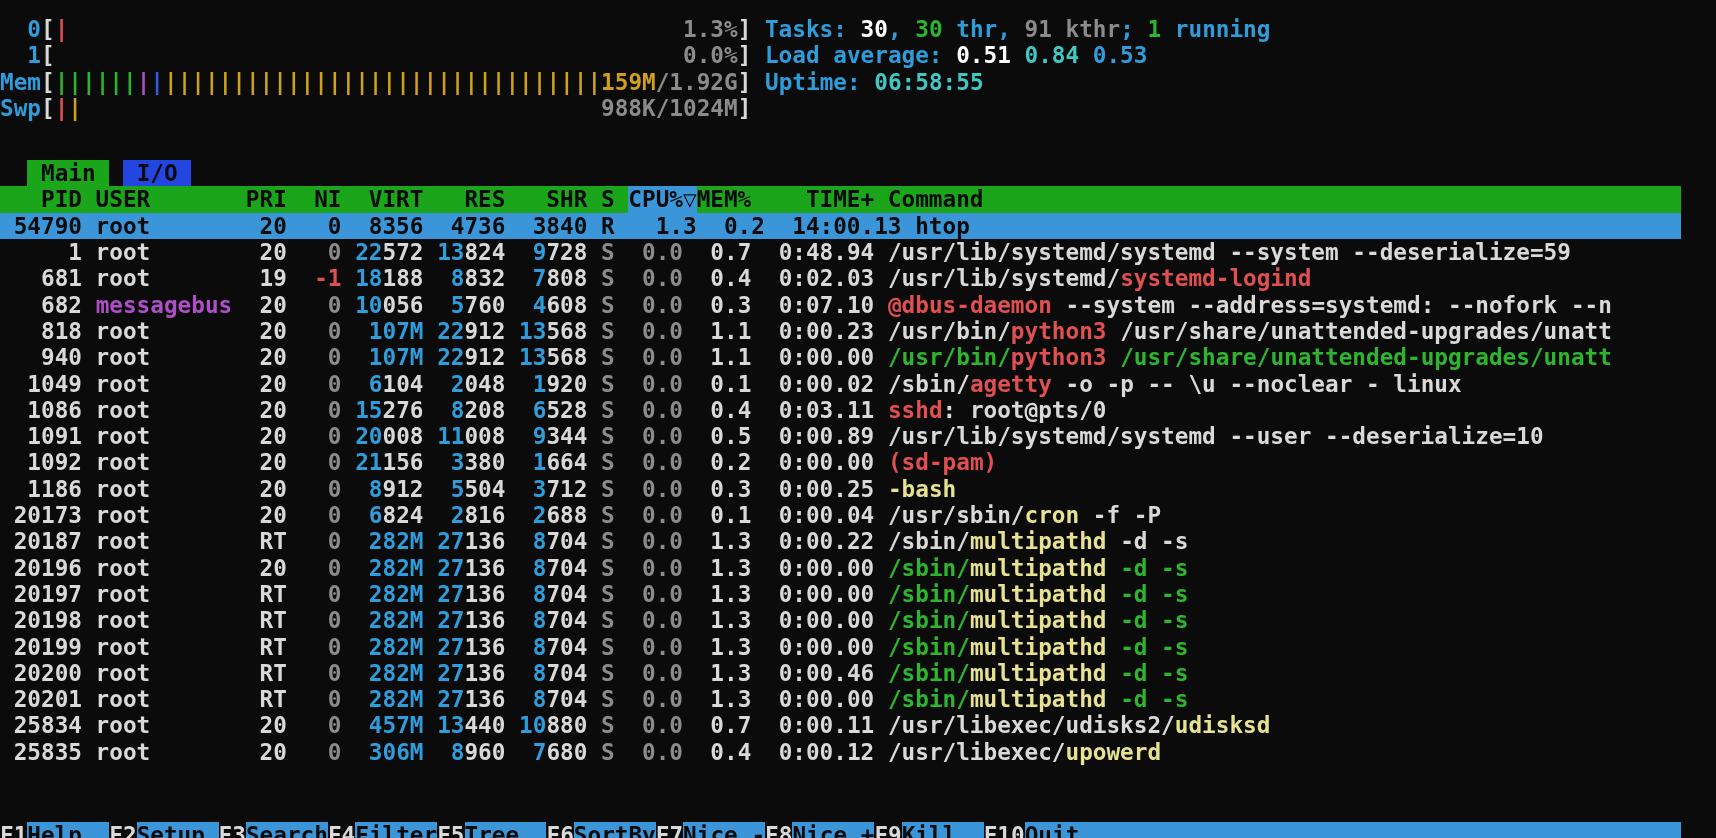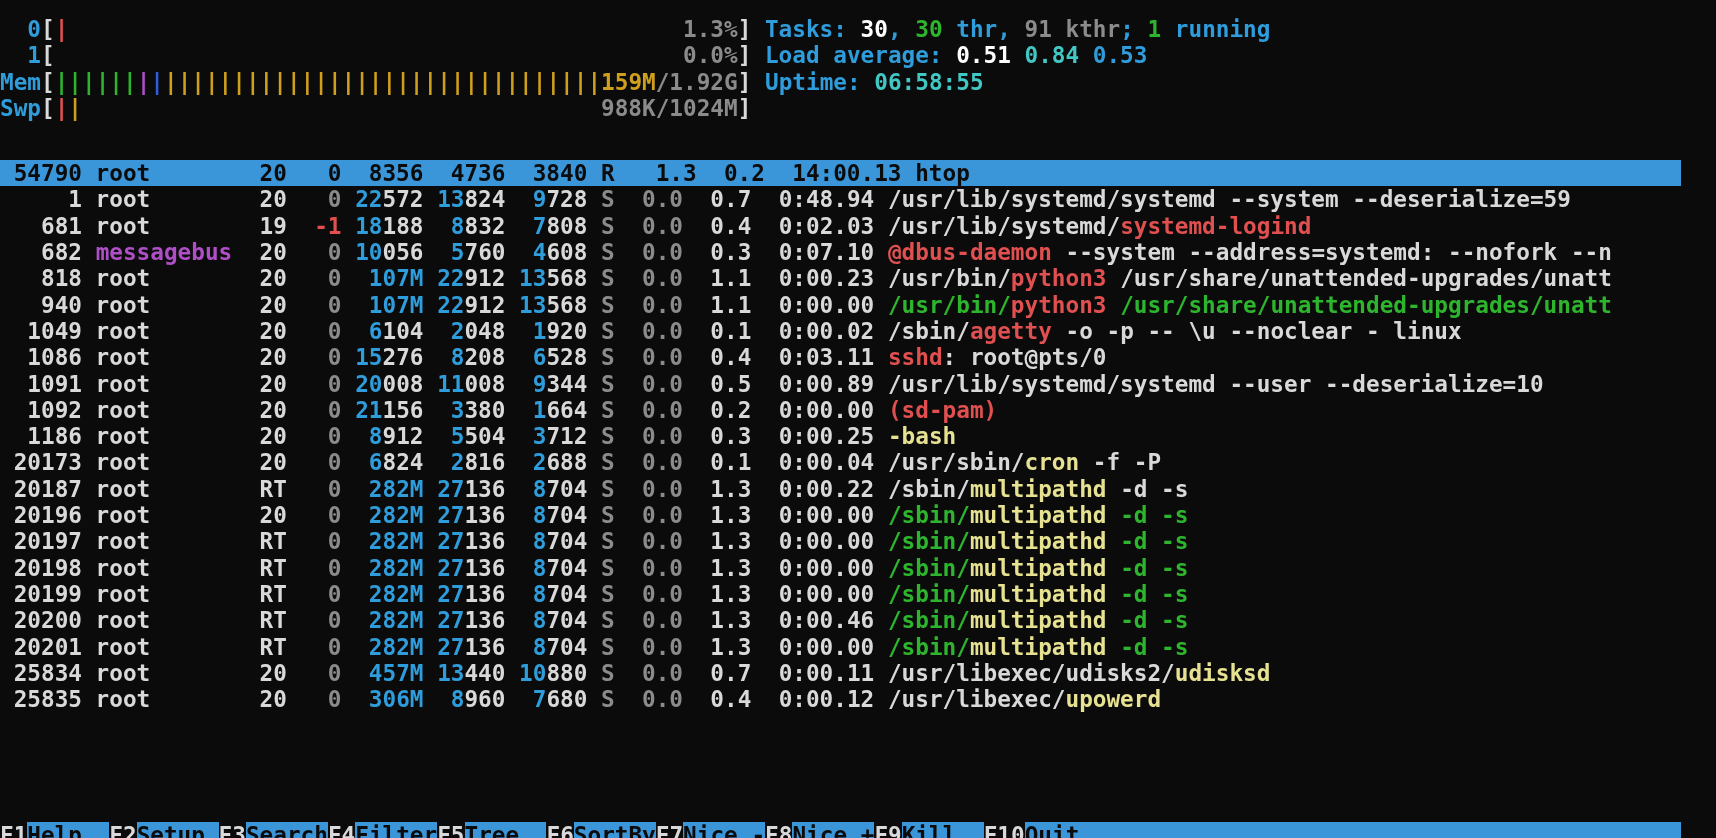--- a/index.html
+++ b/index.html
@@ -12,20 +12,22 @@
 </style>
 </head>
 <body>
 
 <div id="screen">
     <div class="line"><span style="color: rgb(47, 157, 219);">  0</span><span style="color: rgb(217, 217, 217);">[</span><span style="color: rgb(224, 80, 80);">|</span><span style="color: rgb(217, 217, 217);">                                             </span><span style="color: rgb(139, 139, 139);">1.3%</span><span style="color: rgb(217, 217, 217);">] </span><span style="color: rgb(47, 157, 219);">Tasks: </span><span style="color: rgb(255, 255, 255);">30</span><span style="color: rgb(47, 157, 219);">, </span><span style="color: rgb(46, 181, 46);">30</span><span style="color: rgb(47, 157, 219);"> thr, </span><span style="color: rgb(139, 139, 139);">91 kthr</span><span style="color: rgb(47, 157, 219);">; </span><span style="color: rgb(46, 181, 46);">1</span><span style="color: rgb(47, 157, 219);"> running</span></div>
     <div class="line"><span style="color: rgb(47, 157, 219);">  1</span><span style="color: rgb(217, 217, 217);">[</span><span style="color: rgb(217, 217, 217);">                                              </span><span style="color: rgb(139, 139, 139);">0.0%</span><span style="color: rgb(217, 217, 217);">] </span><span style="color: rgb(47, 157, 219);">Load average: </span><span style="color: rgb(255, 255, 255);">0.51 </span><span style="color: rgb(65, 200, 196);">0.84 </span><span style="color: rgb(47, 157, 219);">0.53</span></div>
     <div class="line"><span style="color: rgb(47, 157, 219);">Mem</span><span style="color: rgb(217, 217, 217);">[</span><span style="color: rgb(46, 181, 46);">||||||</span><span style="color: rgb(175, 79, 200);">|</span><span style="color: rgb(45, 93, 226);">|</span><span style="color: rgb(207, 160, 29);">||||||||||||||||||||||||||||||||</span><span style="color: rgb(207, 160, 29);">159M</span><span style="color: rgb(139, 139, 139);">/1.92G</span><span style="color: rgb(217, 217, 217);">] </span><span style="color: rgb(47, 157, 219);">Uptime: </span><span style="color: rgb(65, 200, 196);">06:58:55</span></div>
     <div class="line"><span style="color: rgb(47, 157, 219);">Swp</span><span style="color: rgb(217, 217, 217);">[</span><span style="color: rgb(224, 80, 80);">|</span><span style="color: rgb(207, 160, 29);">|</span><span style="color: rgb(217, 217, 217);">                                      </span><span style="color: rgb(139, 139, 139);">988K/1024M</span><span style="color: rgb(217, 217, 217);">]</span></div>
     <div class="line spacer"></div>
+    <div class="line"><span style="color: rgb(217, 217, 217);">  </span><span style="color: rgb(11, 11, 11); background: rgb(26, 165, 26);"> Main </span><span style="color: rgb(217, 217, 217);"> </span><span style="color: rgb(11, 11, 11); background: rgb(35, 69, 224);"> I/O </span></div>
+    <div class="line" style="background: rgb(26, 165, 26);"><span style="color: rgb(11, 11, 11);">   PID USER       PRI  NI  VIRT   RES   SHR S </span><span style="color: rgb(11, 11, 11); background: rgb(59, 150, 217);">CPU%▽</span><span style="color: rgb(11, 11, 11);">MEM%    TIME+ Command</span></div>
     <div class="line" style="background: rgb(59, 150, 217);"><span style="color: rgb(11, 11, 11);"> 54790 root        20   0  8356  4736  3840 R   1.3  0.2  14:00.13 htop</span></div>
     <div class="line"><span style="color: rgb(217, 217, 217);">     1 root        20</span><span style="color: rgb(139, 139, 139);">   0</span><span style="color: rgb(217, 217, 217);"> </span><span style="color: rgb(47, 157, 219);">22</span><span style="color: rgb(217, 217, 217);">572 </span><span style="color: rgb(47, 157, 219);">13</span><span style="color: rgb(217, 217, 217);">824  </span><span style="color: rgb(47, 157, 219);">9</span><span style="color: rgb(217, 217, 217);">728 </span><span style="color: rgb(139, 139, 139);">S  0.0</span><span style="color: rgb(217, 217, 217);">  0.7  0:48.94 /usr/lib/systemd/systemd --system --deserialize=59</span></div>
     <div class="line"><span style="color: rgb(217, 217, 217);">   681 root        19</span><span style="color: rgb(217, 217, 217);">  </span><span style="color: rgb(224, 80, 80);">-1</span><span style="color: rgb(217, 217, 217);"> </span><span style="color: rgb(47, 157, 219);">18</span><span style="color: rgb(217, 217, 217);">188  </span><span style="color: rgb(47, 157, 219);">8</span><span style="color: rgb(217, 217, 217);">832  </span><span style="color: rgb(47, 157, 219);">7</span><span style="color: rgb(217, 217, 217);">808 </span><span style="color: rgb(139, 139, 139);">S  0.0</span><span style="color: rgb(217, 217, 217);">  0.4  0:02.03 /usr/lib/systemd/</span><span style="color: rgb(224, 80, 80);">systemd-logind</span></div>
     <div class="line"><span style="color: rgb(217, 217, 217);">   682 </span><span style="color: rgb(175, 79, 200);">messagebus</span><span style="color: rgb(217, 217, 217);">  20</span><span style="color: rgb(139, 139, 139);">   0</span><span style="color: rgb(217, 217, 217);"> </span><span style="color: rgb(47, 157, 219);">10</span><span style="color: rgb(217, 217, 217);">056  </span><span style="color: rgb(47, 157, 219);">5</span><span style="color: rgb(217, 217, 217);">760  </span><span style="color: rgb(47, 157, 219);">4</span><span style="color: rgb(217, 217, 217);">608 </span><span style="color: rgb(139, 139, 139);">S  0.0</span><span style="color: rgb(217, 217, 217);">  0.3  0:07.10 </span><span style="color: rgb(224, 80, 80);">@dbus-daemon</span><span style="color: rgb(217, 217, 217);"> --system --address=systemd: --nofork --n</span></div>
     <div class="line"><span style="color: rgb(217, 217, 217);">   818 root        20</span><span style="color: rgb(139, 139, 139);">   0</span><span style="color: rgb(217, 217, 217);">  </span><span style="color: rgb(47, 157, 219);">107M</span><span style="color: rgb(217, 217, 217);"> </span><span style="color: rgb(47, 157, 219);">22</span><span style="color: rgb(217, 217, 217);">912 </span><span style="color: rgb(47, 157, 219);">13</span><span style="color: rgb(217, 217, 217);">568 </span><span style="color: rgb(139, 139, 139);">S  0.0</span><span style="color: rgb(217, 217, 217);">  1.1  0:00.23 /usr/bin/</span><span style="color: rgb(224, 80, 80);">python3</span><span style="color: rgb(217, 217, 217);"> /usr/share/unattended-upgrades/unatt</span></div>
     <div class="line"><span style="color: rgb(217, 217, 217);">   940 root        20</span><span style="color: rgb(139, 139, 139);">   0</span><span style="color: rgb(217, 217, 217);">  </span><span style="color: rgb(47, 157, 219);">107M</span><span style="color: rgb(217, 217, 217);"> </span><span style="color: rgb(47, 157, 219);">22</span><span style="color: rgb(217, 217, 217);">912 </span><span style="color: rgb(47, 157, 219);">13</span><span style="color: rgb(217, 217, 217);">568 </span><span style="color: rgb(139, 139, 139);">S  0.0</span><span style="color: rgb(217, 217, 217);">  1.1  0:00.00 </span><span style="color: rgb(46, 181, 46);">/usr/bin/</span><span style="color: rgb(224, 80, 80);">python3</span><span style="color: rgb(46, 181, 46);"> /usr/share/unattended-upgrades/unatt</span></div>
     <div class="line"><span style="color: rgb(217, 217, 217);">  1049 root        20</span><span style="color: rgb(139, 139, 139);">   0</span><span style="color: rgb(217, 217, 217);">  </span><span style="color: rgb(47, 157, 219);">6</span><span style="color: rgb(217, 217, 217);">104  </span><span style="color: rgb(47, 157, 219);">2</span><span style="color: rgb(217, 217, 217);">048  </span><span style="color: rgb(47, 157, 219);">1</span><span style="color: rgb(217, 217, 217);">920 </span><span style="color: rgb(139, 139, 139);">S  0.0</span><span style="color: rgb(217, 217, 217);">  0.1  0:00.02 /sbin/</span><span style="color: rgb(224, 80, 80);">agetty</span><span style="color: rgb(217, 217, 217);"> -o -p -- \u --noclear - linux</span></div>
     <div class="line"><span style="color: rgb(217, 217, 217);">  1086 root        20</span><span style="color: rgb(139, 139, 139);">   0</span><span style="color: rgb(217, 217, 217);"> </span><span style="color: rgb(47, 157, 219);">15</span><span style="color: rgb(217, 217, 217);">276  </span><span style="color: rgb(47, 157, 219);">8</span><span style="color: rgb(217, 217, 217);">208  </span><span style="color: rgb(47, 157, 219);">6</span><span style="color: rgb(217, 217, 217);">528 </span><span style="color: rgb(139, 139, 139);">S  0.0</span><span style="color: rgb(217, 217, 217);">  0.4  0:03.11 </span><span style="color: rgb(224, 80, 80);">sshd</span><span style="color: rgb(217, 217, 217);">: root@pts/0</span></div>
     <div class="line"><span style="color: rgb(217, 217, 217);">  1091 root        20</span><span style="color: rgb(139, 139, 139);">   0</span><span style="color: rgb(217, 217, 217);"> </span><span style="color: rgb(47, 157, 219);">20</span><span style="color: rgb(217, 217, 217);">008 </span><span style="color: rgb(47, 157, 219);">11</span><span style="color: rgb(217, 217, 217);">008  </span><span style="color: rgb(47, 157, 219);">9</span><span style="color: rgb(217, 217, 217);">344 </span><span style="color: rgb(139, 139, 139);">S  0.0</span><span style="color: rgb(217, 217, 217);">  0.5  0:00.89 /usr/lib/systemd/systemd --user --deserialize=10</span></div>
     <div class="line"><span style="color: rgb(217, 217, 217);">  1092 root        20</span><span style="color: rgb(139, 139, 139);">   0</span><span style="color: rgb(217, 217, 217);"> </span><span style="color: rgb(47, 157, 219);">21</span><span style="color: rgb(217, 217, 217);">156  </span><span style="color: rgb(47, 157, 219);">3</span><span style="color: rgb(217, 217, 217);">380  </span><span style="color: rgb(47, 157, 219);">1</span><span style="color: rgb(217, 217, 217);">664 </span><span style="color: rgb(139, 139, 139);">S  0.0</span><span style="color: rgb(217, 217, 217);">  0.2  0:00.00 </span><span style="color: rgb(224, 80, 80);">(sd-pam)</span></div>

